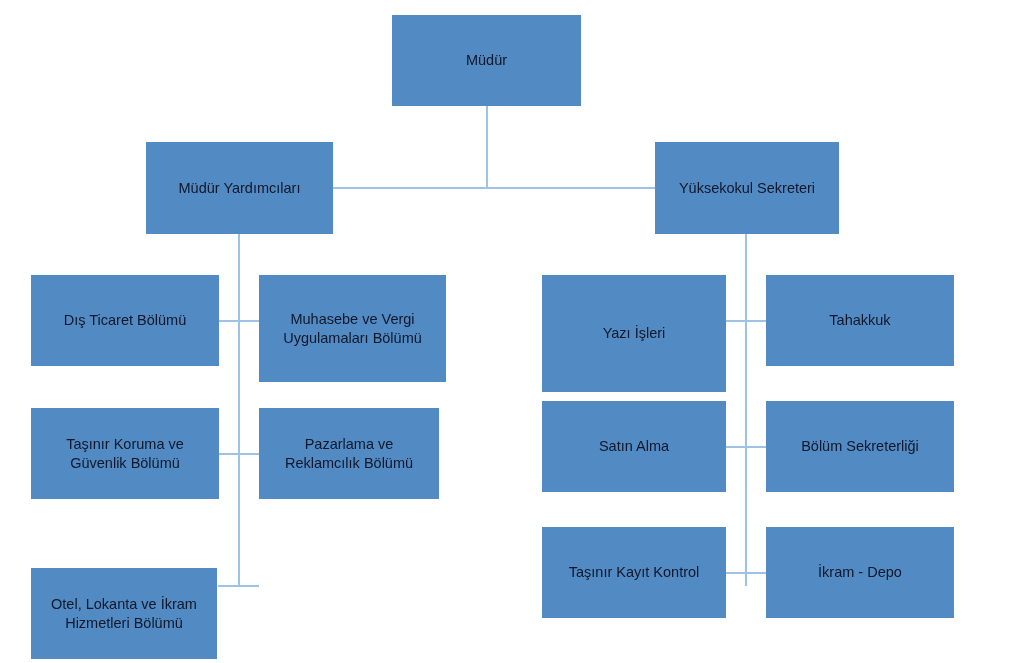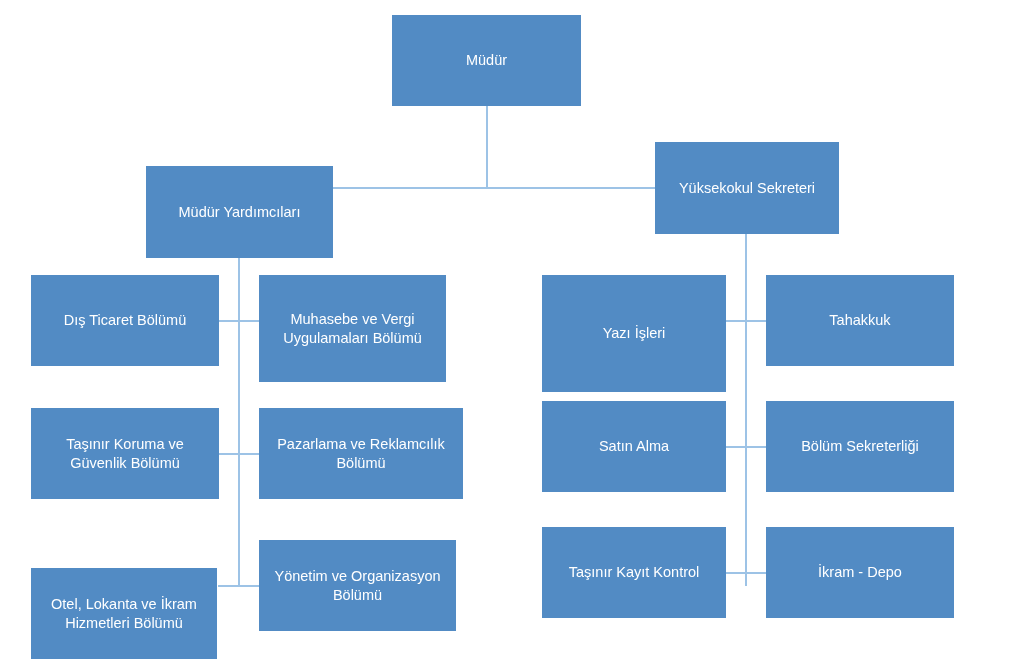--- a/index.html
+++ b/index.html
@@ -15,21 +15,21 @@
   }
   #org-chart {
     position: relative;
     width: 1016px;
     height: 663px;
     background: #ffffff;
   }
   .node {
     position: absolute;
     background: #528BC4;
-    color: #ffffff;
+    color: #0f172a;
     display: flex;
     align-items: center;
     justify-content: center;
     text-align: center;
     line-height: 1.25;
     font-size: 14.5px;
     box-sizing: border-box;
     padding: 4px 8px;
     -webkit-font-smoothing: antialiased;
   }
@@ -64,21 +64,21 @@
 
   <div class="connector v" style="left:745px; top:233px; height:353px;"></div>
   <div class="connector h" style="left:725px; top:320px; width:41px;"></div>
   <div class="connector h" style="left:725px; top:446px; width:41px;"></div>
   <div class="connector h" style="left:725px; top:572px; width:41px;"></div>
 
   <div class="node" style="left:392px; top:15px; width:189px; height:91px;">
     <span class="label">Müdür</span>
   </div>
 
-  <div class="node" style="left:146px; top:142px; width:187px; height:92px;margin-top:24px;">
+  <div class="node" style="left:146px; top:142px; width:187px; height:92px;">
     <span class="label">Müdür Yardımcıları</span>
   </div>
 
   <div class="node" style="left:31px; top:275px; width:188px; height:91px;">
     <span class="label">Dış Ticaret Bölümü</span>
   </div>
 
   <div class="node" style="left:655px; top:142px; width:184px; height:92px;">
     <span class="label">Yüksekokul Sekreteri</span>
   </div>
@@ -88,27 +88,24 @@
   </div>
 
   <div class="node" style="left:31px; top:568px; width:186px; height:91px;">
     <span class="label">Otel, Lokanta ve İkram Hizmetleri Bölümü</span>
   </div>
 
   <div class="node" style="left:259px; top:275px; width:187px; height:107px;">
     <span class="label">Muhasebe ve Vergi Uygulamaları Bölümü</span>
   </div>
 
-  <div class="node" style="left:259px; top:408px; width:204px; height:91px;">
+  <div class="node" style="left:259px; top:408px; width:180px; height:91px;">
     <span class="label">Pazarlama ve Reklamcılık Bölümü</span>
   </div>
 
-  <div class="node" style="left:259px; top:540px; width:197px; height:91px;">
-    <span class="label">Yönetim ve Organizasyon Bölümü</span>
-  </div>
 
   <div class="node" style="left:542px; top:275px; width:184px; height:117px;">
     <span class="label">Yazı İşleri</span>
   </div>
 
   <div class="node" style="left:542px; top:401px; width:184px; height:91px;">
     <span class="label">Satın Alma</span>
   </div>
 
   <div class="node" style="left:542px; top:527px; width:184px; height:91px;">

